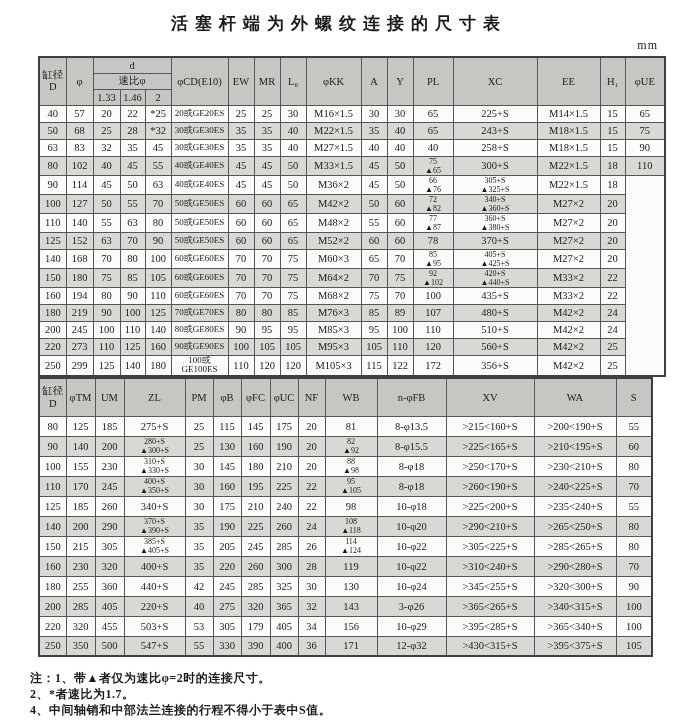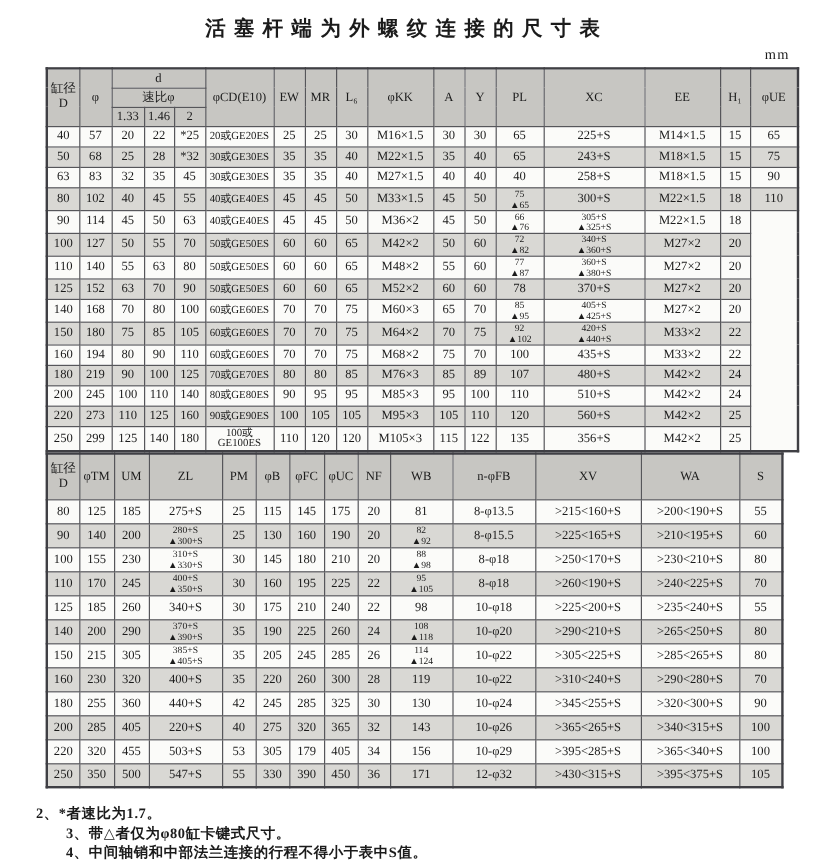--- a/index.html
+++ b/index.html
@@ -41,21 +41,21 @@
   td.stack{
     font-size:8px;line-height:9px;white-space:pre-line;
   }
   th.pre{white-space:pre-line;line-height:1.15}
   
   #t1 tbody td:nth-child(6){font-size:9px}
   .notes{
     margin:13px 0 0 30px;
     font-size:12px;line-height:16px;font-weight:600;letter-spacing:0.5px;
   }
-  .notes div:not(:first-child){margin-left:25px}
+  .notes div:not(:first-child){}
 </style>
 </head>
 <body>
 
 <div class="title">活塞杆端为外螺纹连接的尺寸表</div>
 <div class="unit">mm</div>
 
 <table id="t1">
   <colgroup>
     <col style="width:27px">
@@ -379,21 +379,21 @@
         <td>125</td>
         <td>140</td>
         <td>180</td>
         <td>100或GE100ES</td>
         <td>110</td>
         <td>120</td>
         <td>120</td>
         <td>M105×3</td>
         <td>115</td>
         <td>122</td>
-        <td>135</td>
+        <td>172</td>
         <td>356+S</td>
         <td>M42×2</td>
         <td>25</td>
       </tr>
     </tbody>
 </table>
 
 <table id="t2">
   <colgroup>
     <col style="width:27px">
@@ -589,21 +589,21 @@
         <td>200</td>
         <td>285</td>
         <td>405</td>
         <td>220+S</td>
         <td>40</td>
         <td>275</td>
         <td>320</td>
         <td>365</td>
         <td>32</td>
         <td>143</td>
-        <td>10-φ26</td>
+        <td>3-φ26</td>
         <td>&gt;365&lt;265+S</td>
         <td>&gt;340&lt;315+S</td>
         <td>100</td>
       </tr>
       <tr>
         <td>220</td>
         <td>320</td>
         <td>455</td>
         <td>503+S</td>
         <td>53</td>
@@ -618,28 +618,28 @@
         <td>100</td>
       </tr>
       <tr class="shade">
         <td>250</td>
         <td>350</td>
         <td>500</td>
         <td>547+S</td>
         <td>55</td>
         <td>330</td>
         <td>390</td>
-        <td>450</td>
+        <td>400</td>
         <td>36</td>
         <td>171</td>
         <td>12-φ32</td>
         <td>&gt;430&lt;315+S</td>
         <td>&gt;395&lt;375+S</td>
         <td>105</td>
       </tr>
     </tbody>
 </table>
 
 <div class="notes">
+  <div>注：1、带▲者仅为速比φ=2时的连接尺寸。</div>
   <div>2、*者速比为1.7。</div>
-  <div>3、带△者仅为φ80缸卡键式尺寸。</div>
   <div>4、中间轴销和中部法兰连接的行程不得小于表中S值。</div>
 </div>
 
 </body></html>

